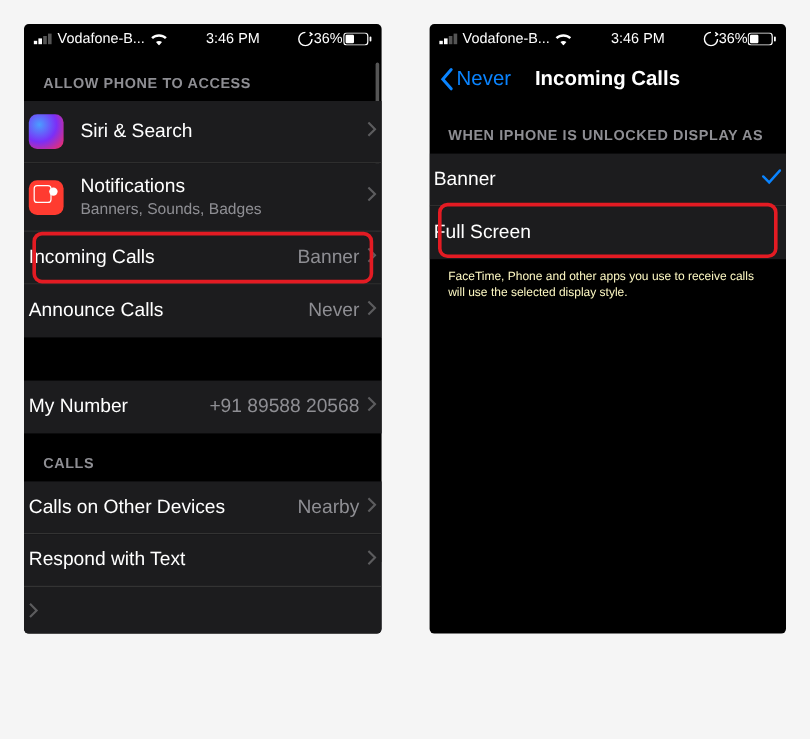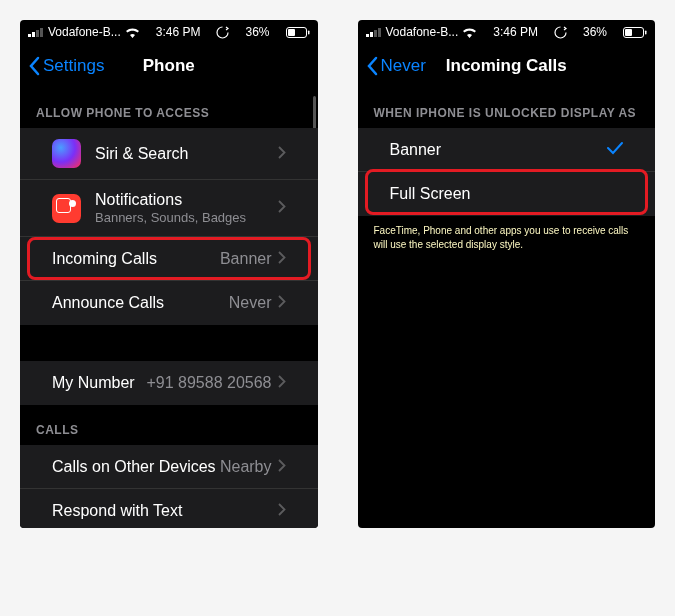--- a/index.html
+++ b/index.html
@@ -26,21 +26,21 @@
       height: 24px;
       display: flex;
       align-items: center;
       justify-content: space-between;
       padding: 0 8px;
       color: #fff;
       font-size: 12px;
       font-weight: 500;
     }
     .status-left { display: flex; align-items: center; gap: 4px; }
-    .status-right { display: flex; align-items: center; gap: 16px; }
+    .status-right { display: flex; align-items: center; gap: 0; }
     .signal-icon, .wifi-icon, .battery-icon, .sync-icon { display: inline-flex; }
     .nav-bar {
       height: 44px;
       display: flex;
       align-items: center;
       position: relative;
       padding: 0 8px;
     }
     .back-btn {
       display: flex;
@@ -76,21 +76,21 @@
       font-size: 12px;
       font-weight: 700;
       letter-spacing: 0.5px;
       padding: 18px 16px 8px;
       text-transform: uppercase;
     }
     .cell {
       background: #1c1c1e;
       display: flex;
       align-items: center;
-      padding: 11px 32px;
+      padding: 11px 4px;
       min-height: 44px;
       border-bottom: 0.5px solid #333;
       position: relative;
     }
     .cell.no-border { border-bottom: none; }
     .cell-icon {
       width: 29px;
       height: 29px;
       border-radius: 7px;
       margin-right: 14px;
@@ -176,29 +176,20 @@
       <span class="battery-icon">
         <svg width="24" height="11" viewBox="0 0 24 11">
             <rect x="0.5" y="0.5" width="20" height="10" rx="2.5" stroke="#fff" fill="none"></rect>
             <rect x="2" y="2" width="7" height="7" rx="1" fill="#fff"></rect>
             <rect x="22" y="3.5" width="1.5" height="4" rx="0.7" fill="#fff"></rect>
           </svg>
       </span>
     </div>
   </div>
 
-  <div class="nav-bar">
-    <div class="back-btn">
-      <svg width="12" height="20" viewBox="0 0 12 20">
-          <path d="M10 2L3 10L10 18" stroke="#0a84ff" stroke-width="2.5" fill="none" stroke-linecap="round"></path>
-        </svg>
-      <span style="margin-left:3px">Settings</span>
-    </div>
-    <div class="nav-title">Phone</div>
-  </div>
 
   <div class="content">
     <div class="scrollbar"></div>
     <div class="section-header">ALLOW PHONE TO ACCESS</div>
 
     <div class="cell">
       <div class="cell-icon siri-icon"></div>
       <div class="cell-text">Siri &amp; Search</div>
       <span class="chevron"><svg width="8" height="13">
             <path d="M1 1L6.5 6.5L1 12" stroke="#5c5c5e" stroke-width="1.8" fill="none"></path>

